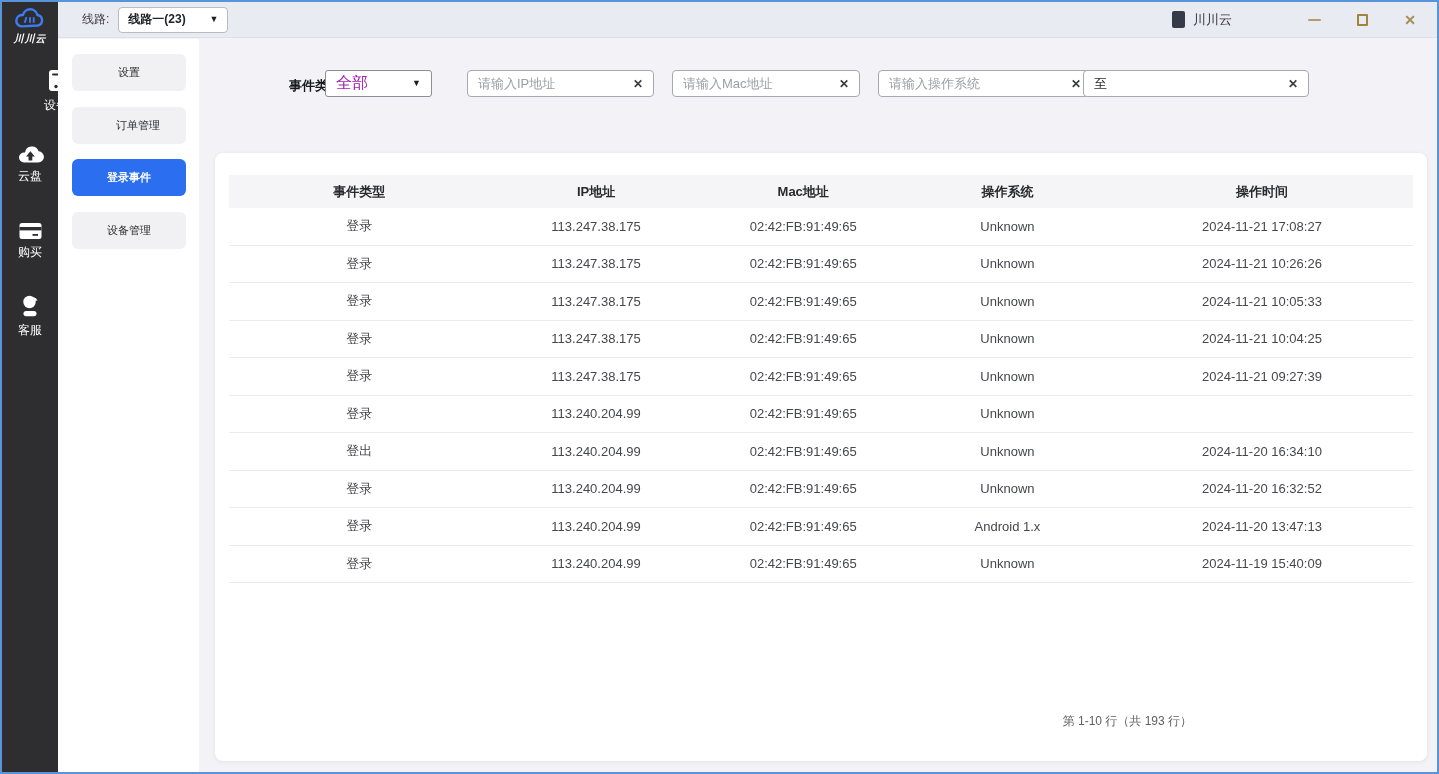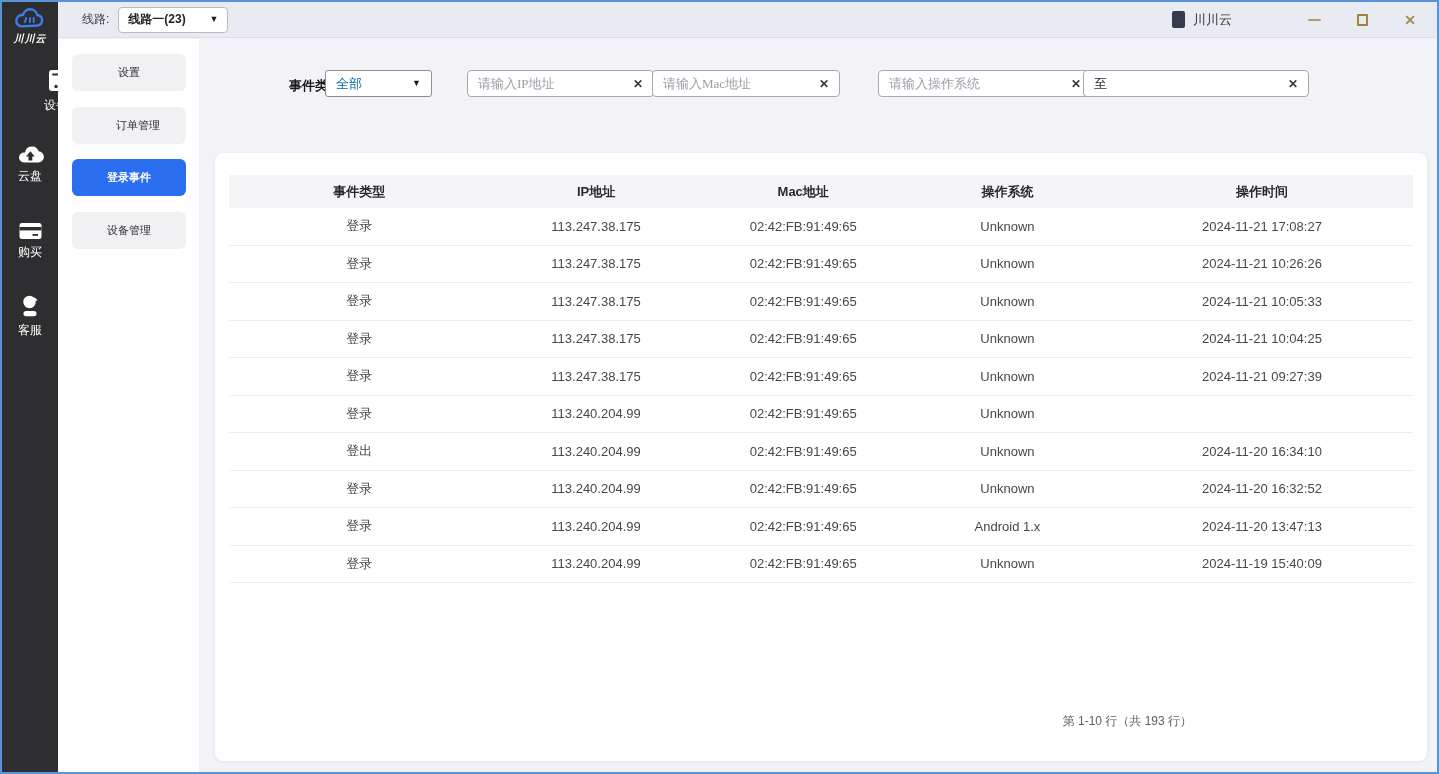--- a/index.html
+++ b/index.html
@@ -49,29 +49,29 @@
   .menu-btn.active { background:#2B6FF0; color:#ffffff; font-weight:bold; }
 
   
   .content { position:absolute; left:197px; top:37px; right:0; bottom:0; background:#f2f2f7; }
   .filter-label { position:absolute; left:90px; top:38px; font-size:13px; font-weight:bold; color:#17181a; }
   .type-select {
     position:absolute; left:126px; top:31px; width:107px; height:27px;
     background:#fff; border:1px solid #8d8f96; border-radius:3px;
     display:flex; align-items:center; justify-content:space-between; padding:0 10px; cursor:pointer;
   }
-  .type-select .val { font-size:13px; color:#0369a1; }
+  .type-select .val { font-size:16px; color:#a21caf; }
   .f-input {
     position:absolute; top:31px; height:27px;
     background:#fff; border:1px solid #a7a9b0; border-radius:4px;
     display:flex; align-items:center; padding:0 10px;
   }
   .f-input input {
     flex:1; border:none; outline:none; font-size:13px; color:#2b2c30;
-    font-family:Liberation Serif, serif; background:transparent; min-width:0;
+    font-family:Liberation Sans, sans-serif; background:transparent; min-width:0;
   }
   .f-input input::placeholder { color:#9b9ea6; }
   .clear-x { font-size:12px; color:#3a3b3f; font-weight:bold; cursor:pointer; margin-left:8px; line-height:1; }
 
   
   .card {
     position:absolute; left:16px; top:114px; width:1212px; height:608px;
     background:#ffffff; border-radius:8px; box-shadow:0 1px 4px rgba(40,40,60,0.08);
   }
   .table { position:absolute; left:14px; right:14px; top:22px; }
@@ -168,21 +168,21 @@
     <div class="type-select">
       <span class="val">全部</span>
       <span class="caret">▼</span>
     </div>
 
     <div class="f-input" style="left:268px; width:187px;">
       <input type="text" placeholder="请输入IP地址" style="">
       <span class="clear-x">✕</span>
     </div>
 
-    <div class="f-input" style="left:453px; width:188px;">
+    <div class="f-input" style="left:473px; width:188px;">
       <input type="text" placeholder="请输入Mac地址" style="">
       <span class="clear-x">✕</span>
     </div>
 
     <div class="f-input" style="left:679px; width:214px;">
       <input type="text" placeholder="请输入操作系统" style="">
       <span class="clear-x">✕</span>
     </div>
 
     <div class="f-input" style="left:884px; width:226px;">

